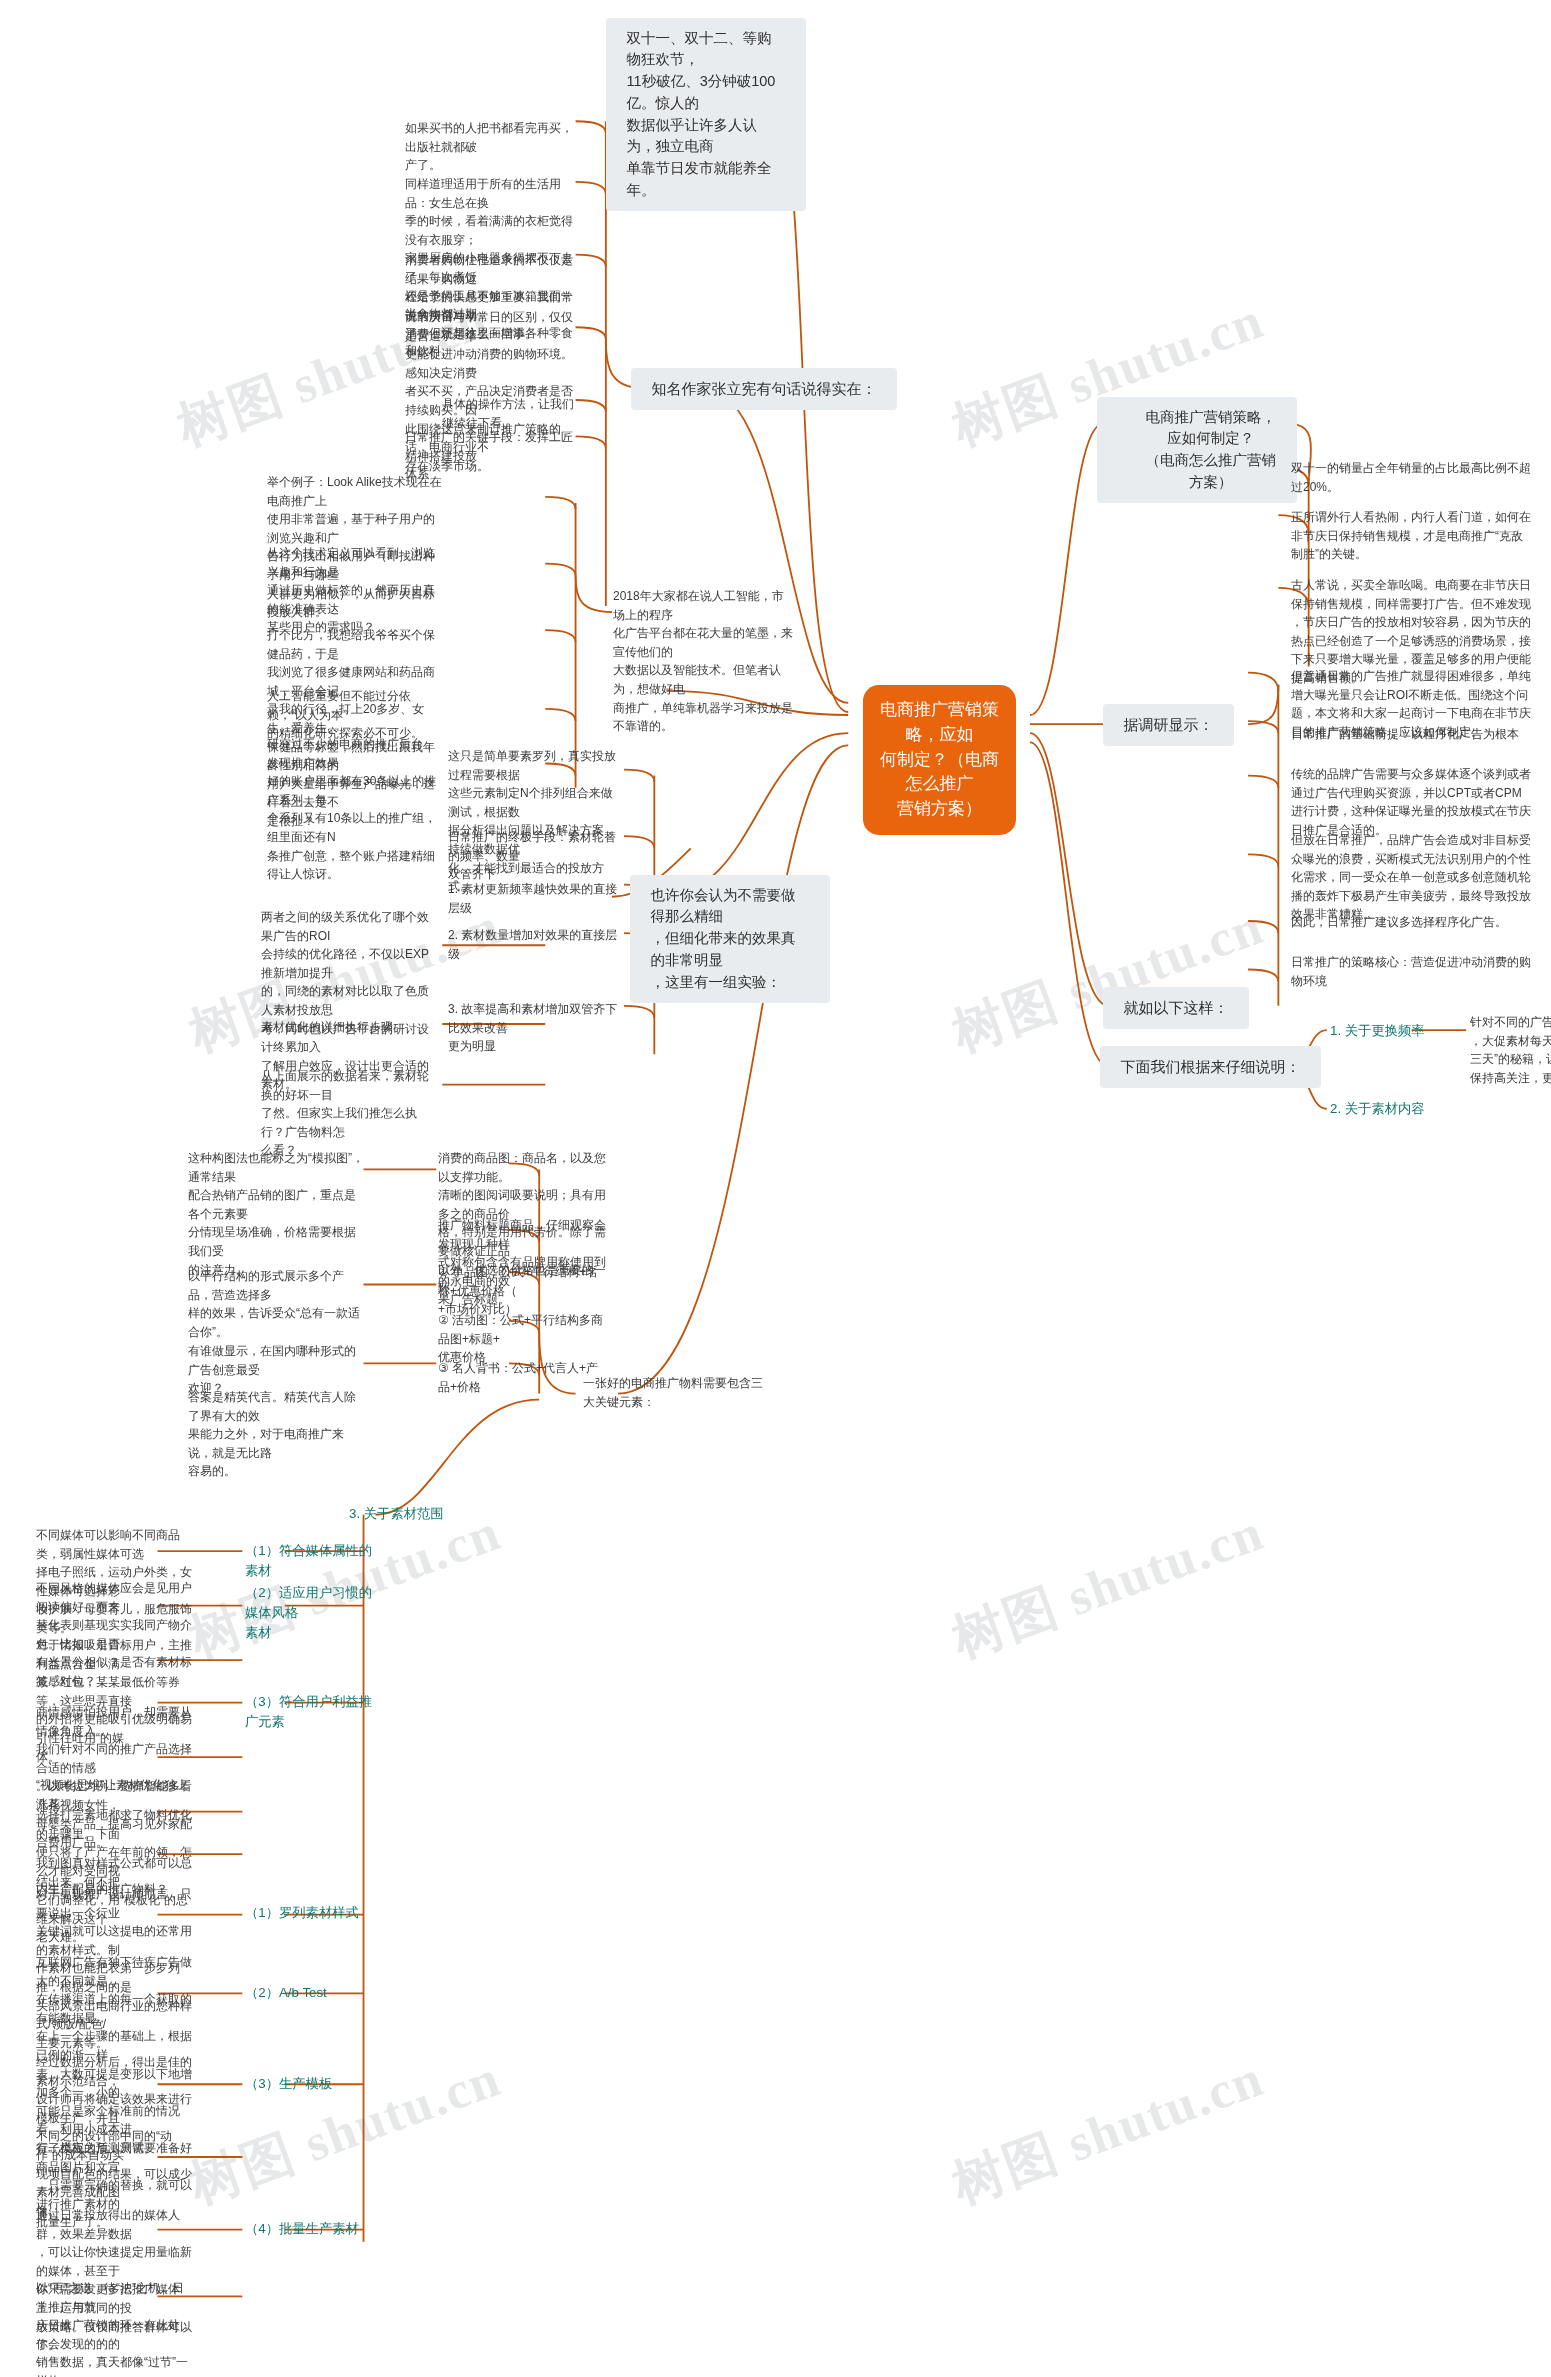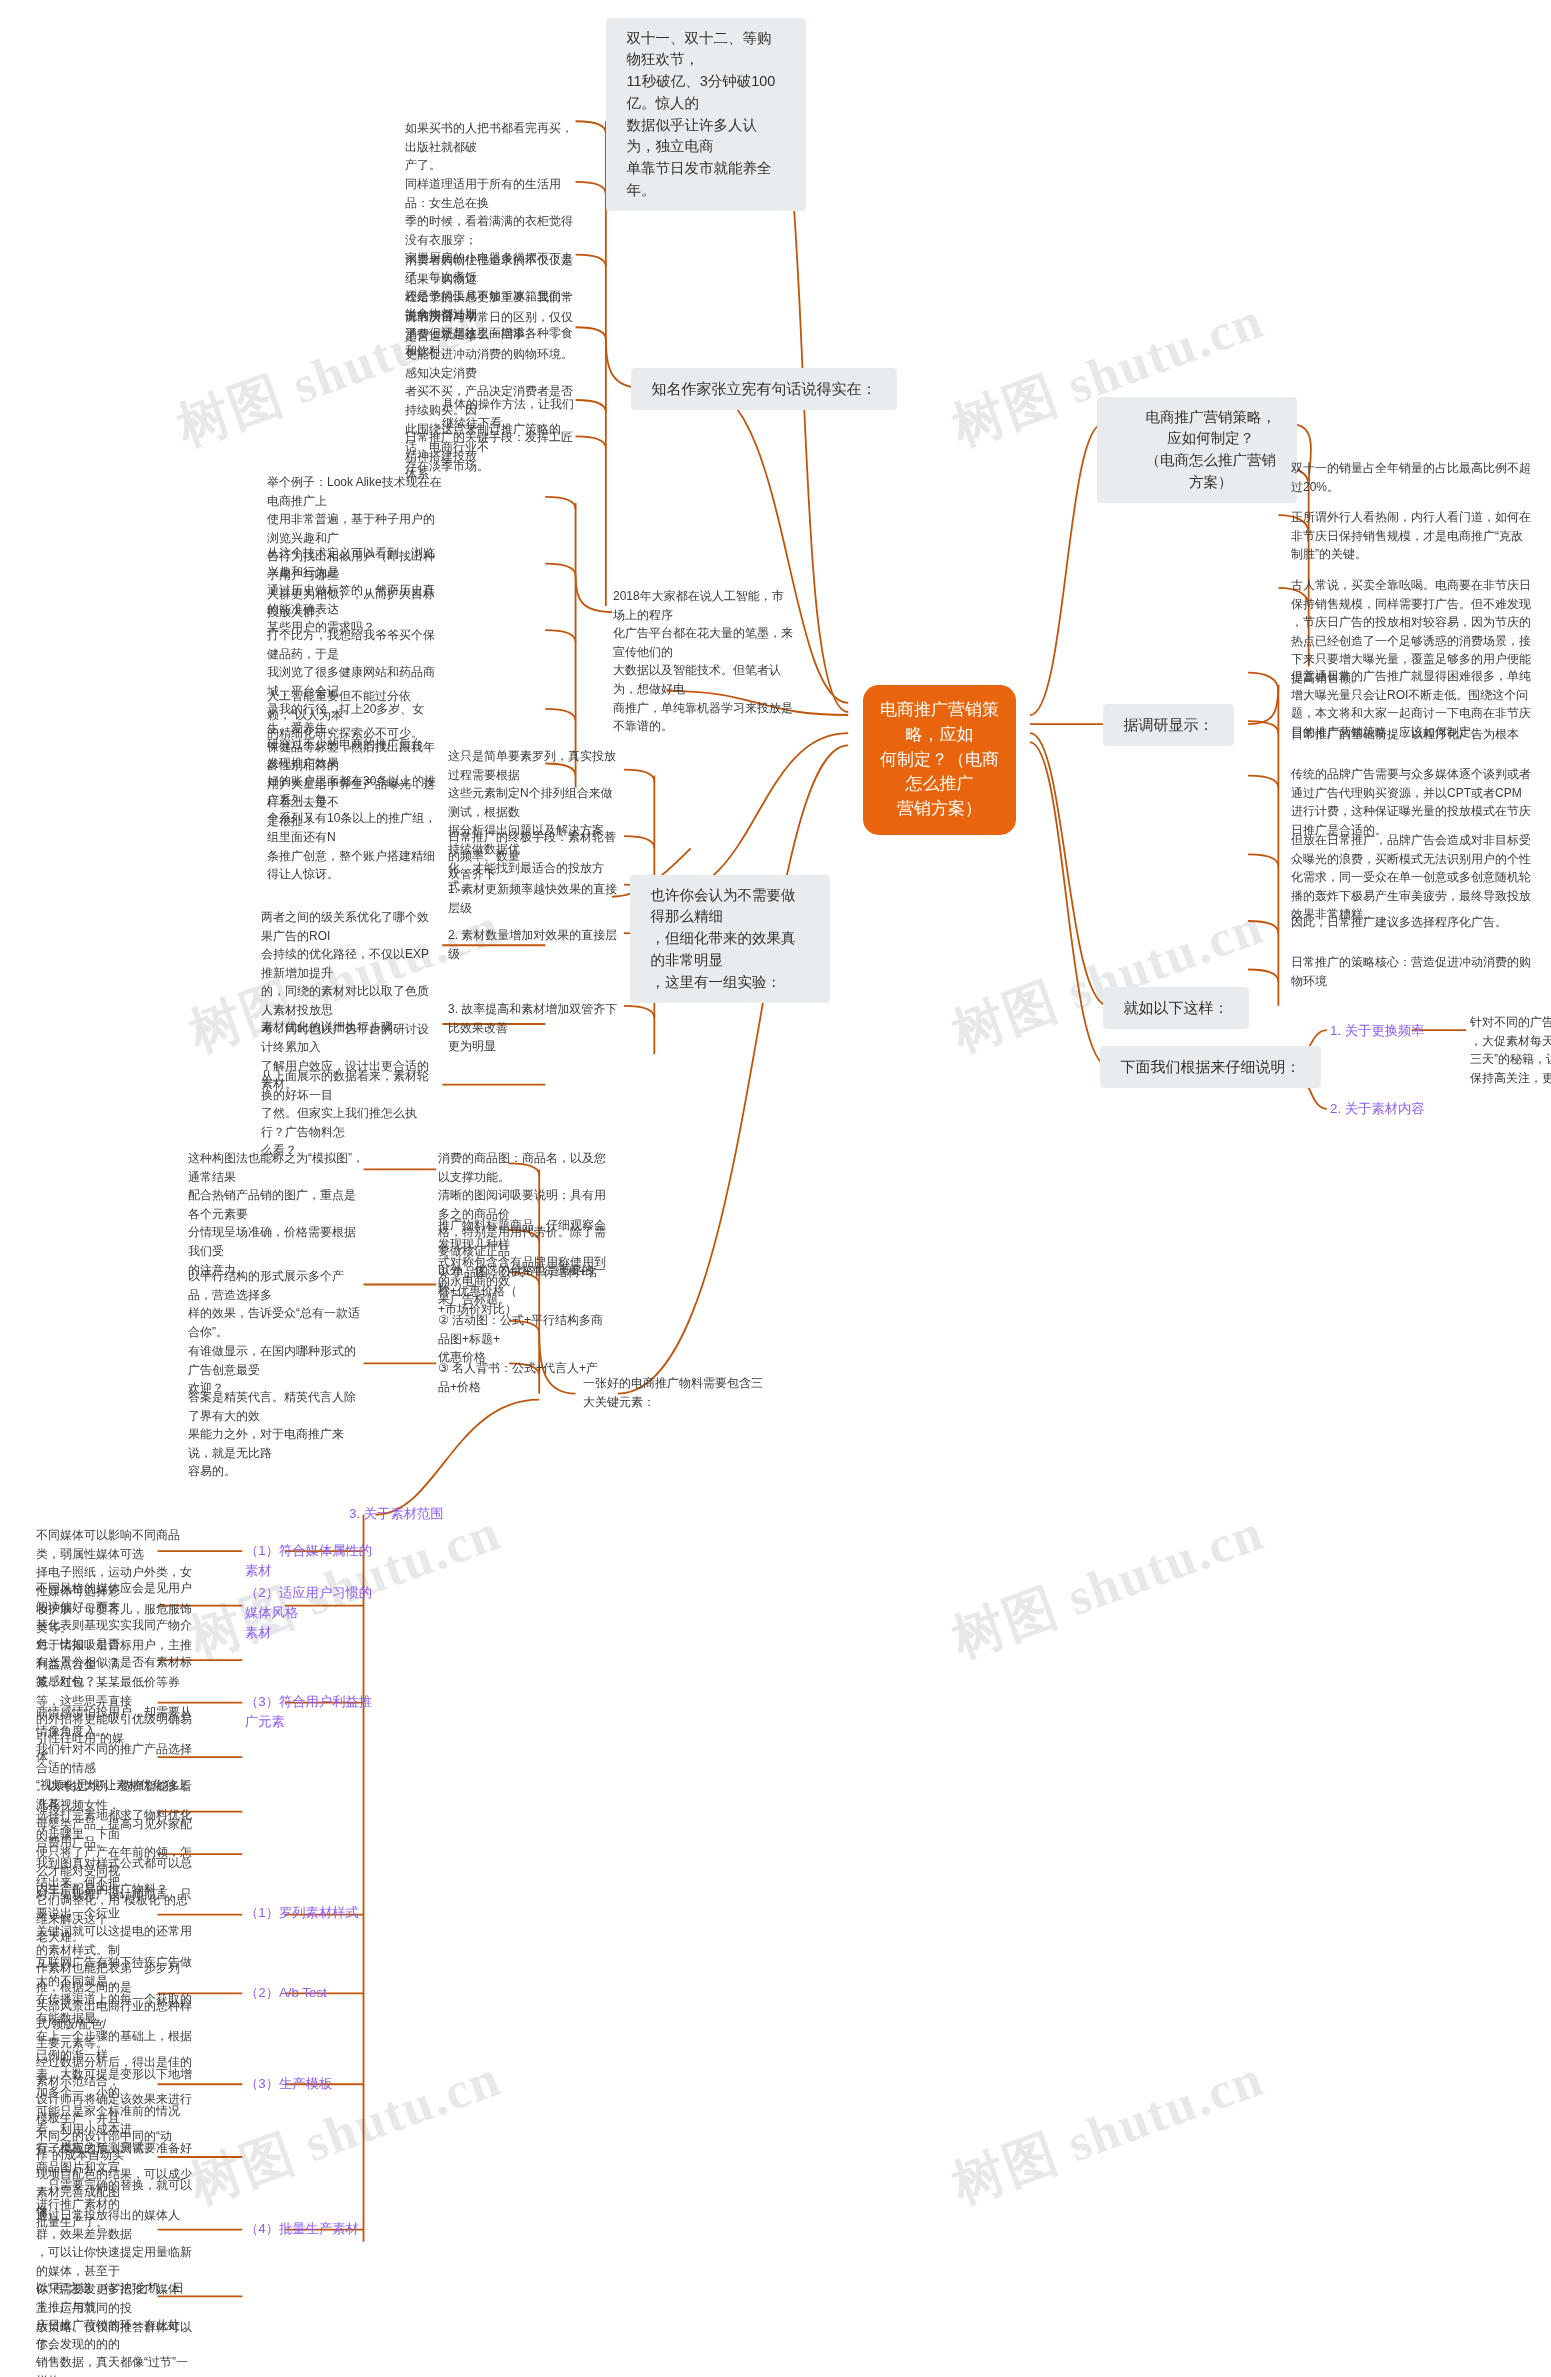--- a/index.html
+++ b/index.html
@@ -26,21 +26,21 @@
     font-size:16.4px; line-height:1.5; color:#2f2f2f; white-space:pre-line;
   }
   .root {
     background:#e8650d; color:#ffffff; border-radius:15.8px;
     padding:13.3px 15.8px; font-size:17px; line-height:1.45;
     text-align:center; white-space:pre-line; width:153px;
   }
   .txt {
     font-size:12px; line-height:1.55; color:#3a3a3a; white-space:pre-line;
   }
-  .lbl { font-size:13.3px; line-height:1.5; color:#8b5cf6; white-space:pre-line; }
+  .lbl { font-size:13.3px; line-height:1.5; color:#0f766e; white-space:pre-line; }
 </style>
 </head>
 <body>
 
 <div id="canvas">
 
   <div class="wm" style="left:170px;  top:339px;">树图 shutu.cn</div>
   <div class="wm" style="left:945px; top:339px;">树图 shutu.cn</div>
   <div class="wm" style="left:182px;  top:945px;">树图 shutu.cn</div>
   <div class="wm" style="left:945px; top:945px;">树图 shutu.cn</div>

